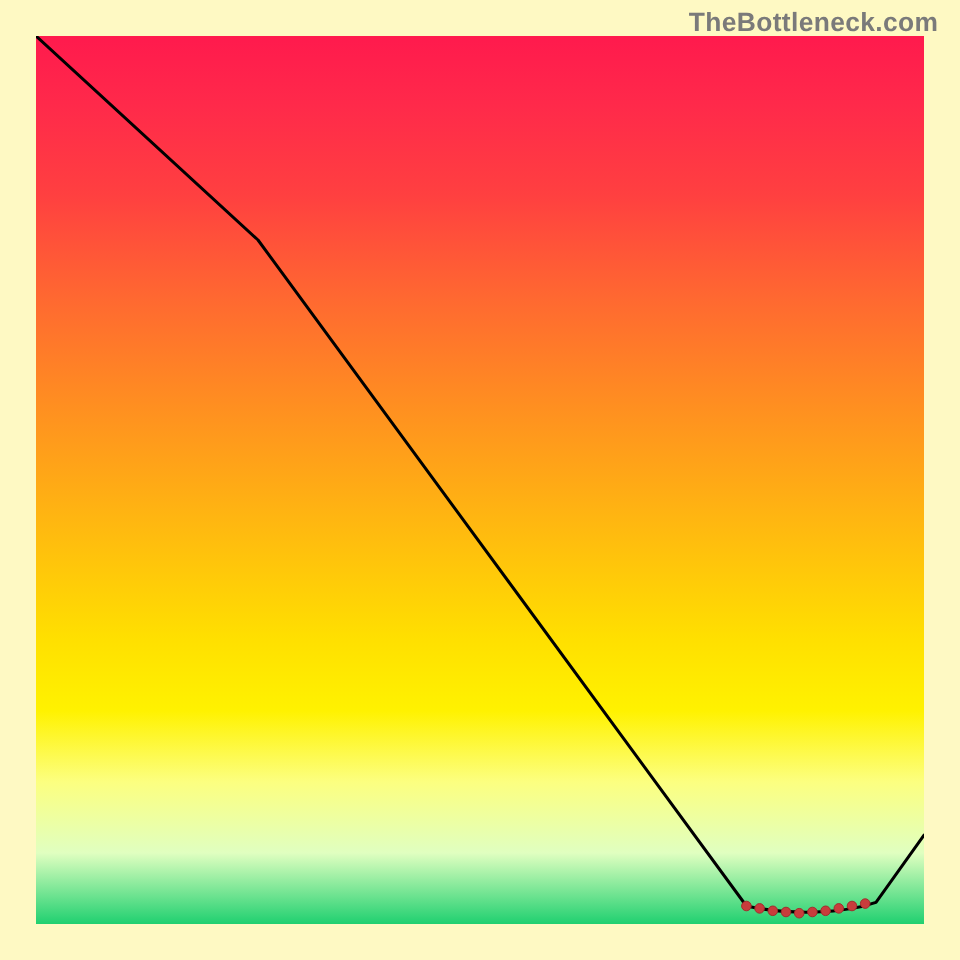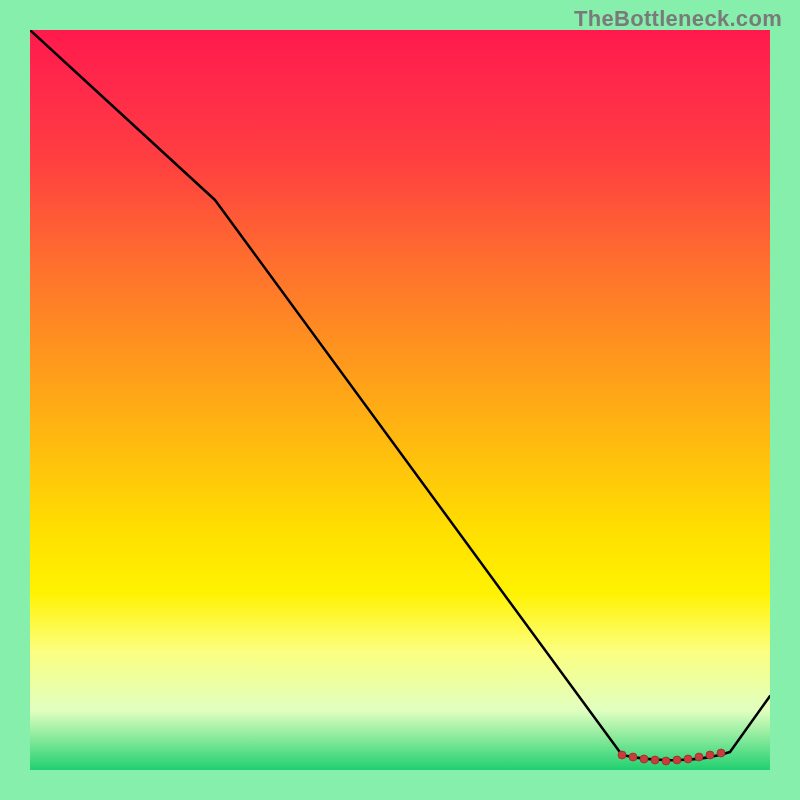--- a/index.html
+++ b/index.html
@@ -8,21 +8,21 @@
     width: 800px;
     height: 800px;
     background: #000;
     overflow: hidden;
     font-family: Arial, Helvetica, sans-serif;
   }
   .frame {
     position: relative;
     width: 800px;
     height: 800px;
-    background: #86efac;
+    background: #fef9c3;
   }
   .plot-area {
     position: absolute;
     left: 30px;
     top: 30px;
     width: 740px;
     height: 740px;
     background: linear-gradient(
       to bottom,
       #ff1a4d 0%,

